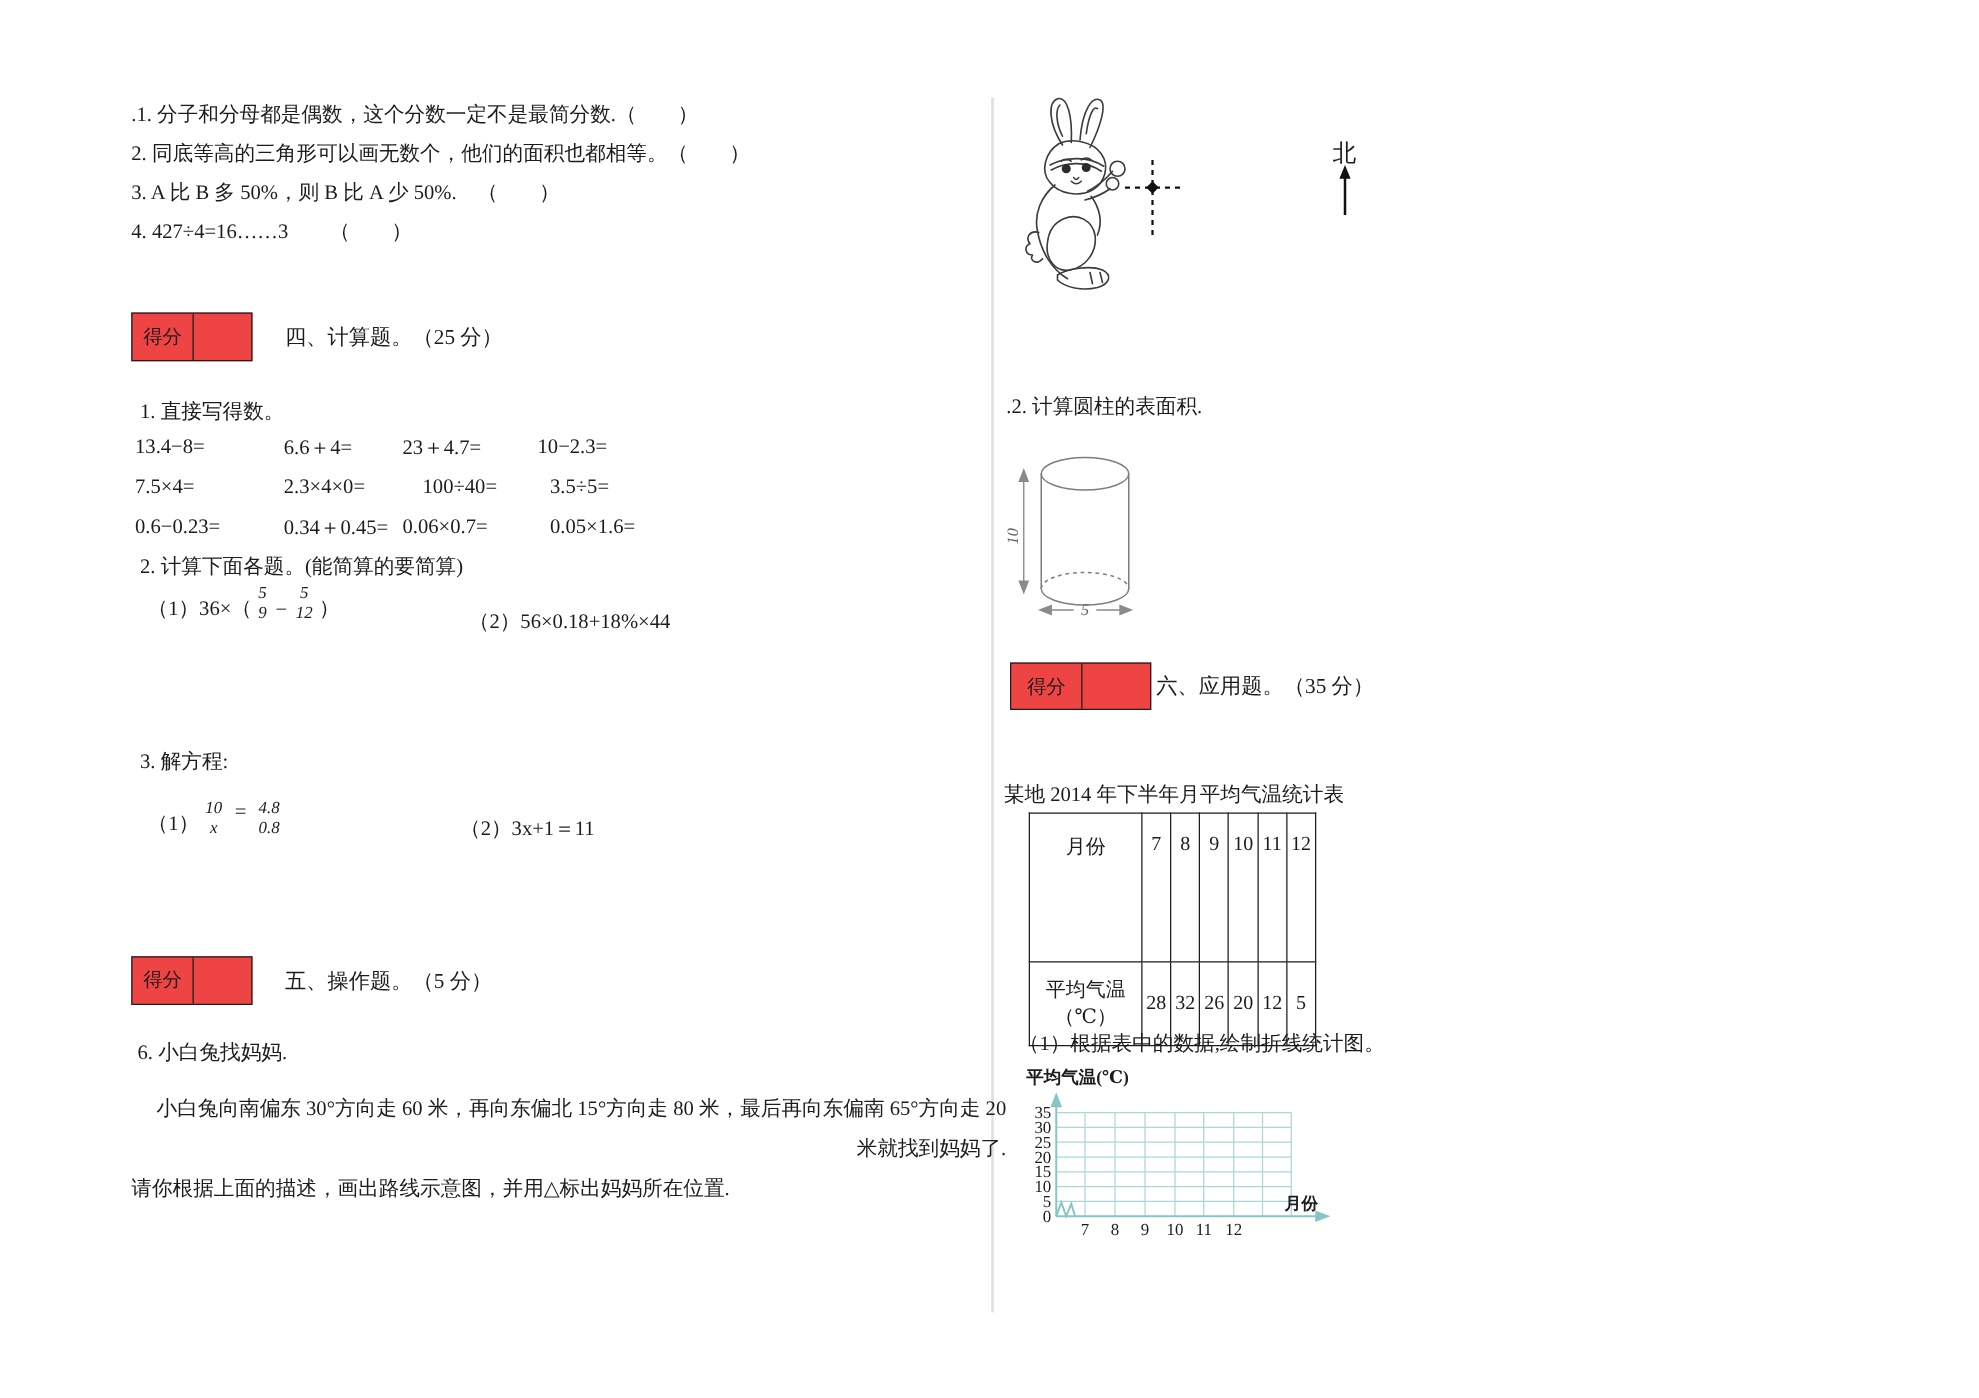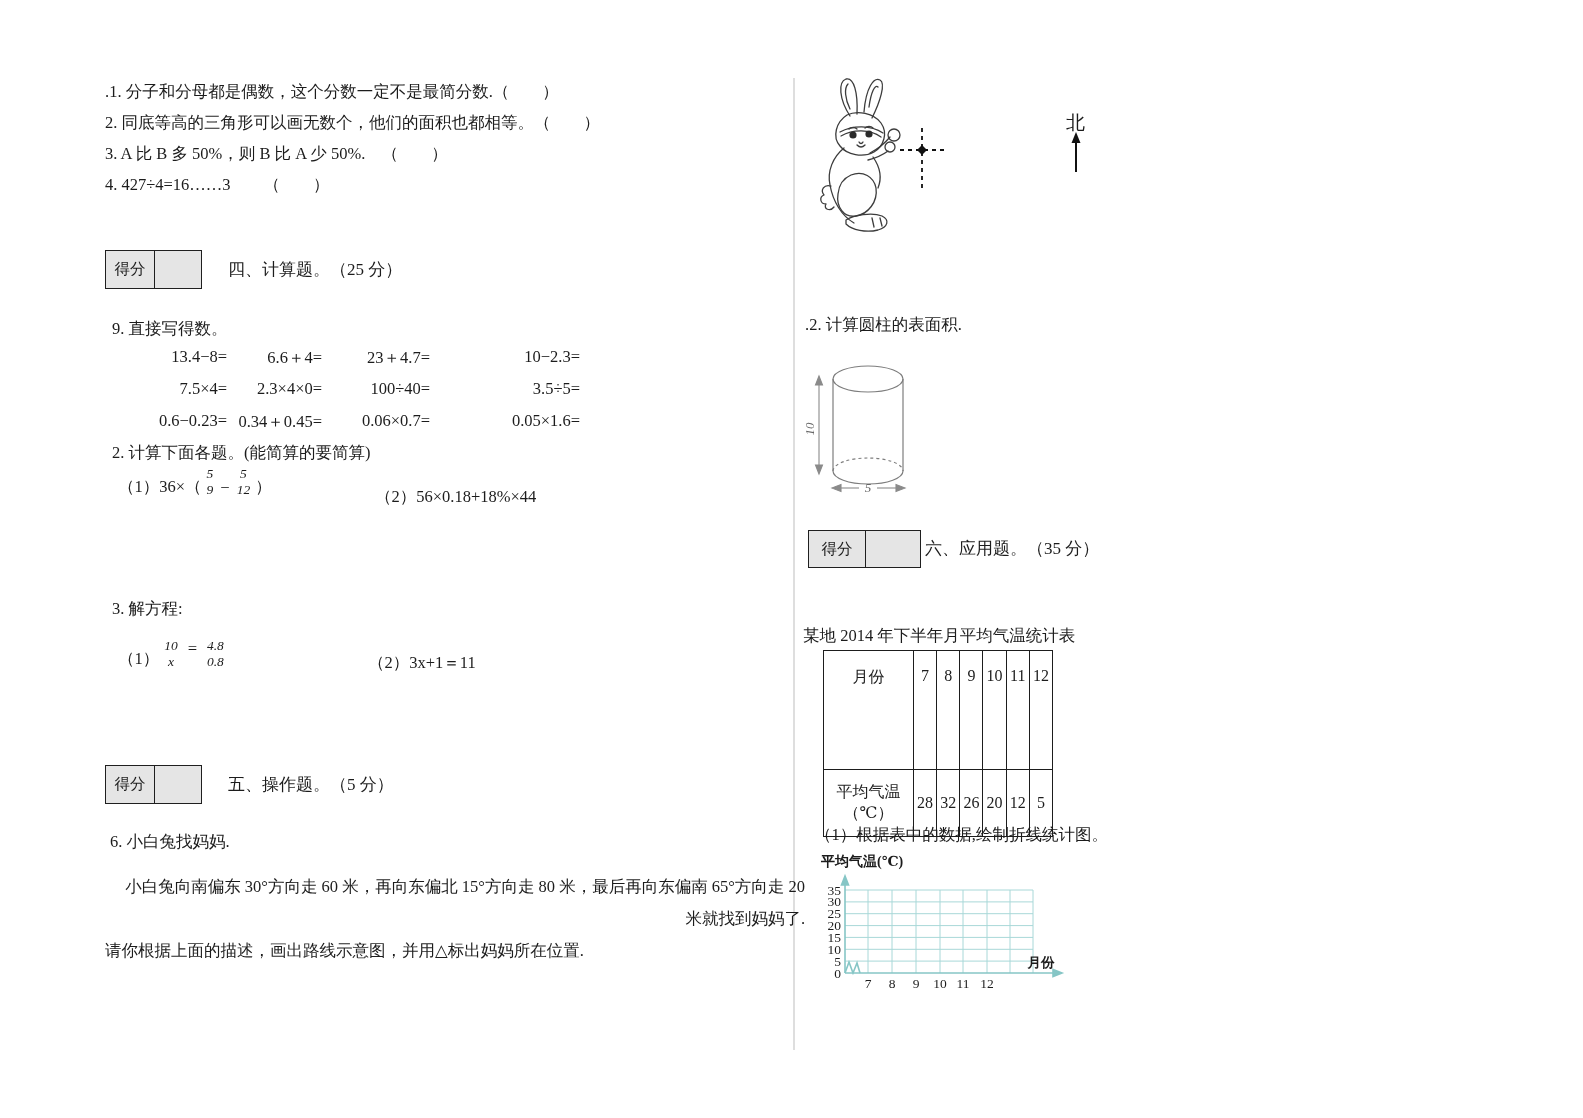--- a/index.html
+++ b/index.html
@@ -6,28 +6,28 @@
   .page{
     position:relative;width:1583px;height:1118px;background:#fff;
     font-family:"Liberation Serif","DejaVu Serif",serif;color:#1c1c1c;overflow:hidden;
   }
   .abs{position:absolute;}
   .t16{font-size:16.5px;line-height:1.25;}
   .divider{position:absolute;left:793px;top:78px;width:2px;height:972px;background:#dedede;}
   
   .judge-item{font-size:16.5px;line-height:31px;white-space:nowrap;}
   
-  .score-box{display:flex;border:1.6px solid #1f1f1f;background:#e5e5e5;}
+  .score-box{display:flex;border:1.6px solid #1f1f1f;background:#ef4444;}
   .score-box .cell1{width:48px;border-right:1.6px solid #1f1f1f;display:flex;align-items:center;justify-content:center;font-size:15.5px;}
   .score-box .cell2{width:46px;}
   .score-box.wide .cell1{width:56px;}
   .score-box.wide .cell2{width:54px;}
   .sec-title{font-size:17px;white-space:nowrap;}
   
-  .calc-grid{display:grid;grid-template-columns:119px 95px 108px 150px;grid-auto-rows:32px;font-size:16.5px;text-align:right;}
+  .calc-grid{display:grid;grid-template-columns:119px 95px 108px 150px;grid-auto-rows:32px;font-size:16.5px;}
   .calc-grid span{white-space:nowrap;}
   .calc-grid .ind{padding-left:16px;}
   .calc-grid .ind2{padding-left:10px;}
   
   .inline-row{display:flex;align-items:flex-end;font-size:16.5px;white-space:nowrap;}
   .frac{display:flex;flex-direction:column;align-items:center;font-style:italic;font-size:13.5px;line-height:16px;padding:0 5px;}
   .op-base{padding:0 2px;}
   .op-mid{padding:0 4px;margin-bottom:11px;font-style:italic;}
   .para{font-size:16.5px;line-height:32px;}
   
@@ -51,21 +51,21 @@
     <div class="judge-item">3. A 比 B 多 50%，则 B 比 A 少 50%.　（　　）</div>
     <div class="judge-item">4. 427÷4=16……3　　（　　）</div>
   </div>
 
   <div class="abs score-box" style="left:105px;top:250px;height:37px;">
     <div class="cell1">得分</div>
     <div class="cell2"></div>
   </div>
   <div class="abs sec-title" style="left:228px;top:258px;">四、计算题。（25 分）</div>
 
-  <div class="abs t16 nw" style="left:112px;top:319px;">9. 直接写得数。</div>
+  <div class="abs t16 nw" style="left:112px;top:319px;">1. 直接写得数。</div>
 
   <div class="abs calc-grid" style="left:108px;top:347px;">
     <span>13.4−8=</span>
     <span>6.6＋4=</span>
     <span>23＋4.7=</span>
     <span>10−2.3=</span>
     <span>7.5×4=</span>
     <span>2.3×4×0=</span>
     <span class="ind">100÷40=</span>
     <span class="ind2">3.5÷5=</span>

